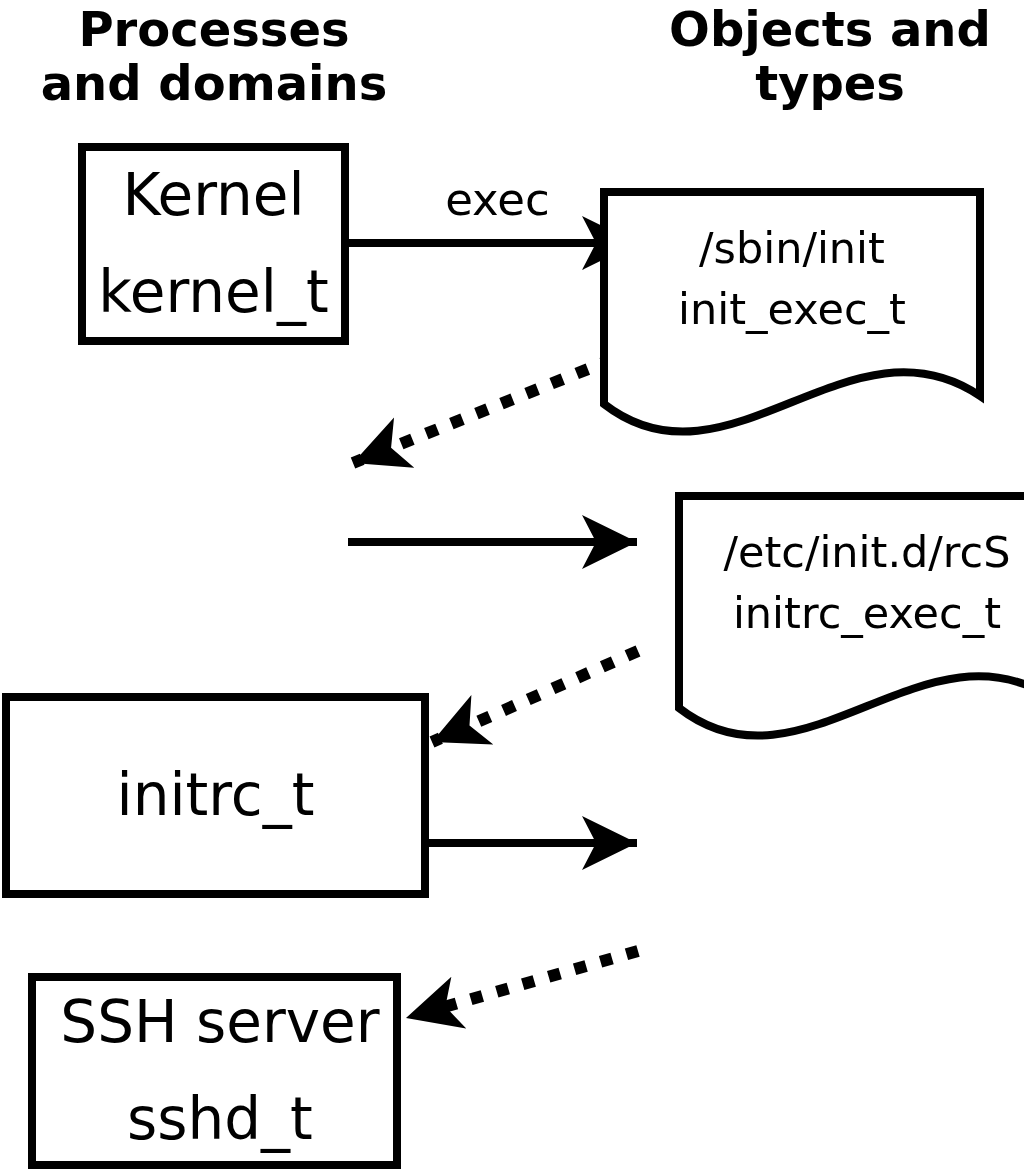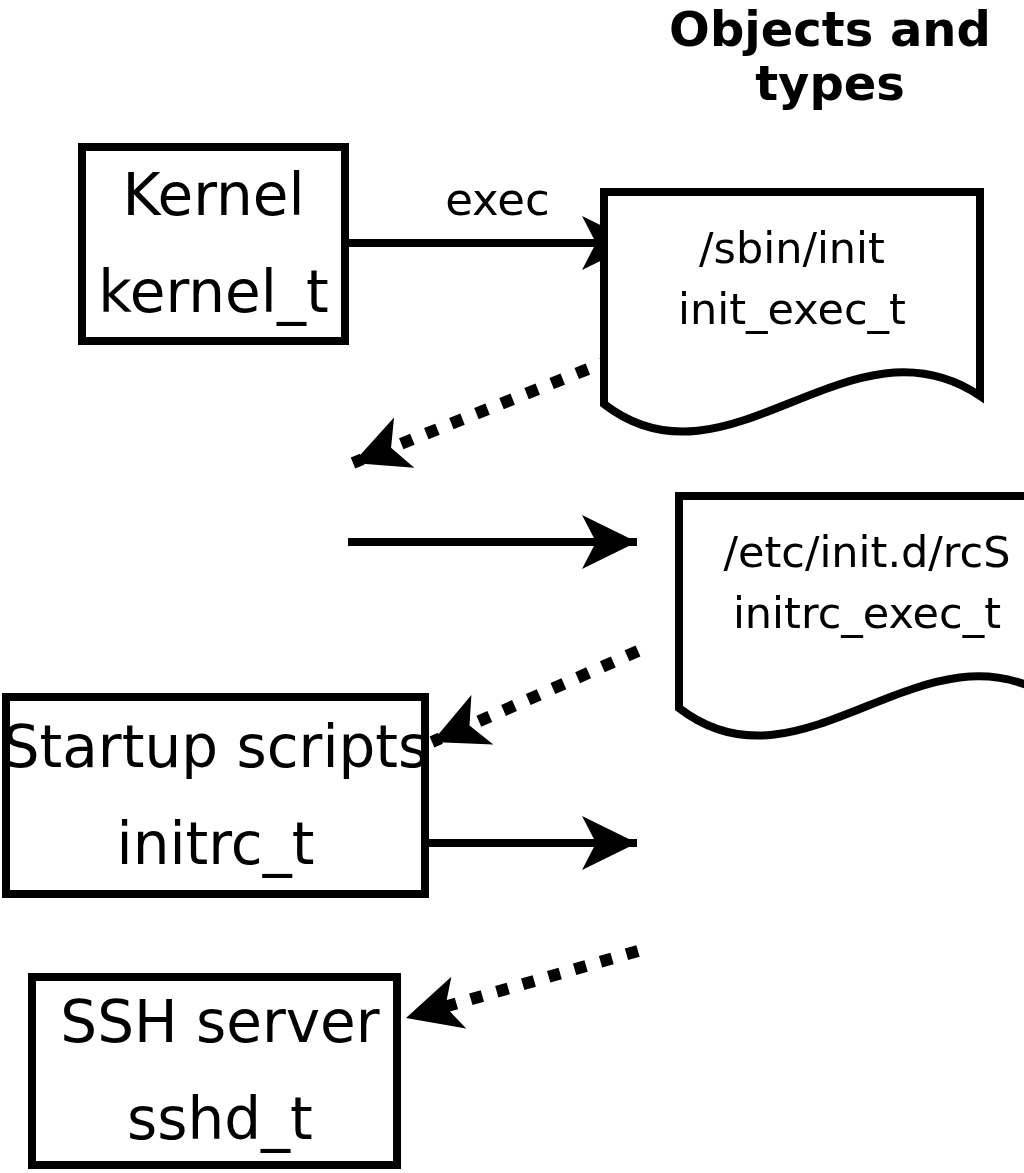--- a/index.html
+++ b/index.html
@@ -93,20 +93,24 @@
     text-align: center;
     font-size: 45px;
     line-height: 48px;
   }
 </style>
 </head>
 <body>
 
 <div class="canvas">
 
+  <div class="heading" id="heading-left">
+    <span>Processes</span>
+    <span>and domains</span>
+  </div>
   <div class="heading" id="heading-right">
     <span>Objects and</span>
     <span>types</span>
   </div>
 
   <svg id="arrow-layer" viewBox="0 0 1024 1173">
     <defs>
       <marker id="head" markerUnits="userSpaceOnUse" markerWidth="58" markerHeight="56" refX="55" refY="27" orient="auto">
         <path class="arrowhead-shape" d="M0,0 L55,27 L0,54 L14,27 Z"></path>
       </marker>
@@ -119,21 +123,20 @@
     <line class="dotted-arrow" x1="638" y1="951" x2="406" y2="1018" marker-end="url(#head)"></line>
   </svg>
 
   <div id="exec-label">exec</div>
 
   <div class="pbox" id="pbox-kernel">
     <span>Kernel</span>
     <span>kernel_t</span>
   </div>
   <div class="pbox" id="pbox-initrc">
-    <span>Startup scripts</span>
     <span>initrc_t</span>
   </div>
   <div class="pbox" id="pbox-sshd">
     <span>SSH server</span>
     <span>sshd_t</span>
   </div>
 
   <div class="doc" id="doc-init">
     <svg viewBox="0 0 392 256">
       <path class="doc-outline" d="M 8,8 H 384 V 212 C 254,124 132,316 8,220 Z"></path>

